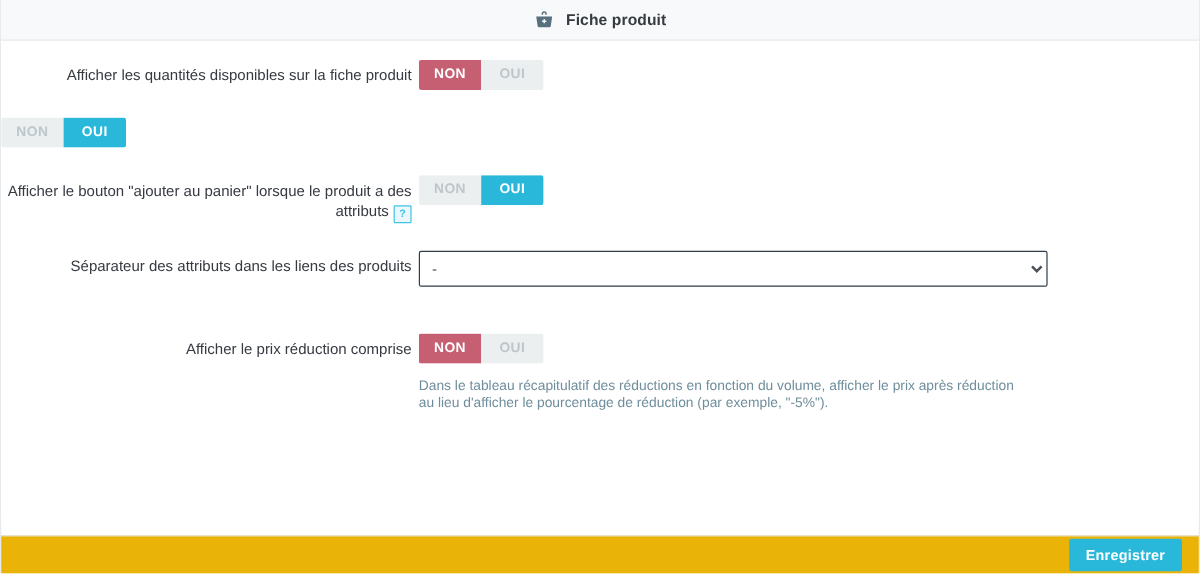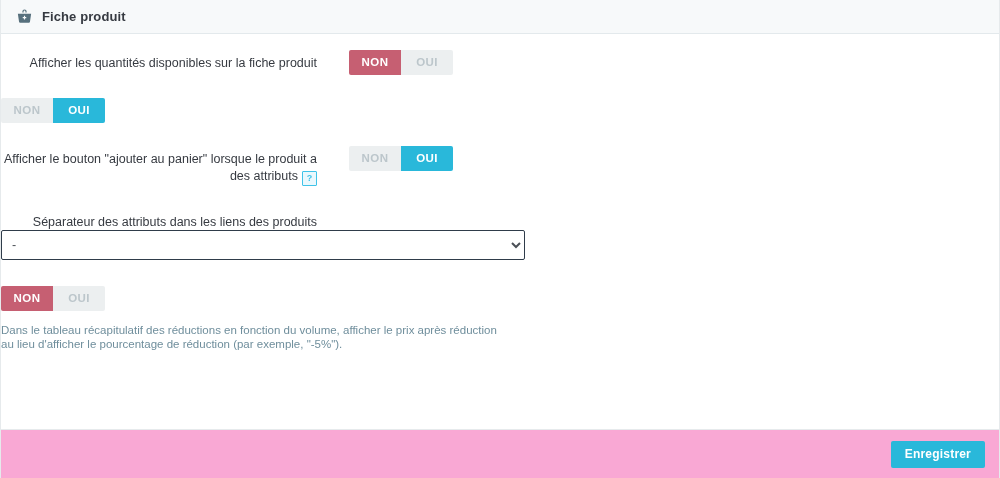--- a/index.html
+++ b/index.html
@@ -27,21 +27,22 @@
   }
 
   
   .panel-header {
     height: 34px;
     box-sizing: border-box;
     background: #f7f9fa;
     border-bottom: 1px solid #e3e9ec;
     display: flex;
     align-items: center;
-    padding: 0 14px;
+    padding: 0 26px;
+    justify-content: center;
   }
   .panel-header .basket-icon {
     display: inline-flex;
     align-items: center;
     justify-content: center;
     width: 18px;
     height: 18px;
     margin-right: 9px;
     color: #57707d;
   }
@@ -60,28 +61,28 @@
     box-sizing: border-box;
     background: #fff;
   }
 
   .form-row {
     display: flex;
     align-items: flex-start;
     padding: 0 0 0 0;
     margin-bottom: 23px;
   }
-  .form-row.row-select { margin-bottom: 26px; flex-direction: column; }
+  .form-row.row-select { margin-bottom: 39px; }
   .form-row.row-last { margin-bottom: 0; }
 
   .form-label {
     width: 348px;
     min-width: 348px;
     text-align: right;
-    padding-right: 32px;
+    padding-right: 6px;
     box-sizing: border-box;
     font-size: 12.5px;
     line-height: 16.5px;
     color: #363a41;
     padding-top: 5px;
   }
 
   .form-control {
     flex: 1;
     padding-right: 100px;
@@ -170,23 +171,23 @@
     line-height: 14px;
     color: #6f8e9c;
   }
 
   
   .panel-footer {
     position: absolute;
     left: 0;
     right: 0;
     bottom: 0;
-    height: 49px;
-    box-sizing: border-box;
-    background: #f9a8d4;
+    height: 32px;
+    box-sizing: border-box;
+    background: #eab308;
     border-top: 1px solid #e6eaec;
     display: flex;
     align-items: center;
     justify-content: flex-end;
     padding-right: 14px;
   }
   .btn-save {
     background: #29b8da;
     color: #ffffff;
     border: none;
@@ -252,20 +253,21 @@
     <div class="form-row row-select">
       <div class="form-label">Séparateur des attributs dans les liens des produits</div>
       <div class="form-control">
         <select class="sel-input">
           <option>-</option>
         </select>
       </div>
     </div>
 
     <div class="form-row row-last">
+      <div class="form-label">Afficher le prix réduction comprise</div>
       <div class="form-control">
         <div class="switch">
           <div class="sw on-no">NON</div>
           <div class="sw">OUI</div>
         </div>
         <div class="helper-text">Dans le tableau récapitulatif des réductions en fonction du volume, afficher le prix après réduction au lieu d'afficher le pourcentage de réduction (par exemple, "-5%").</div>
       </div>
     </div>
 
   </div>

